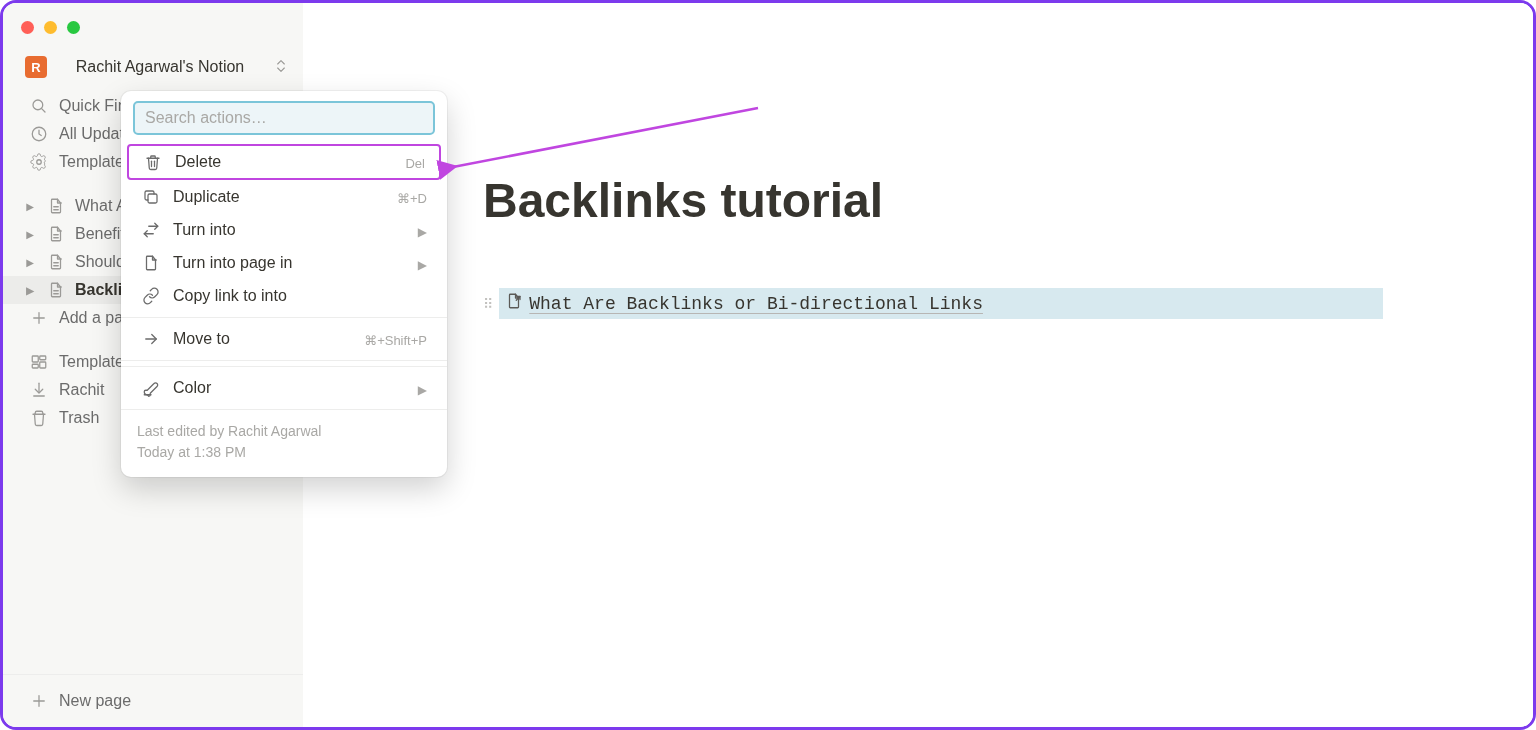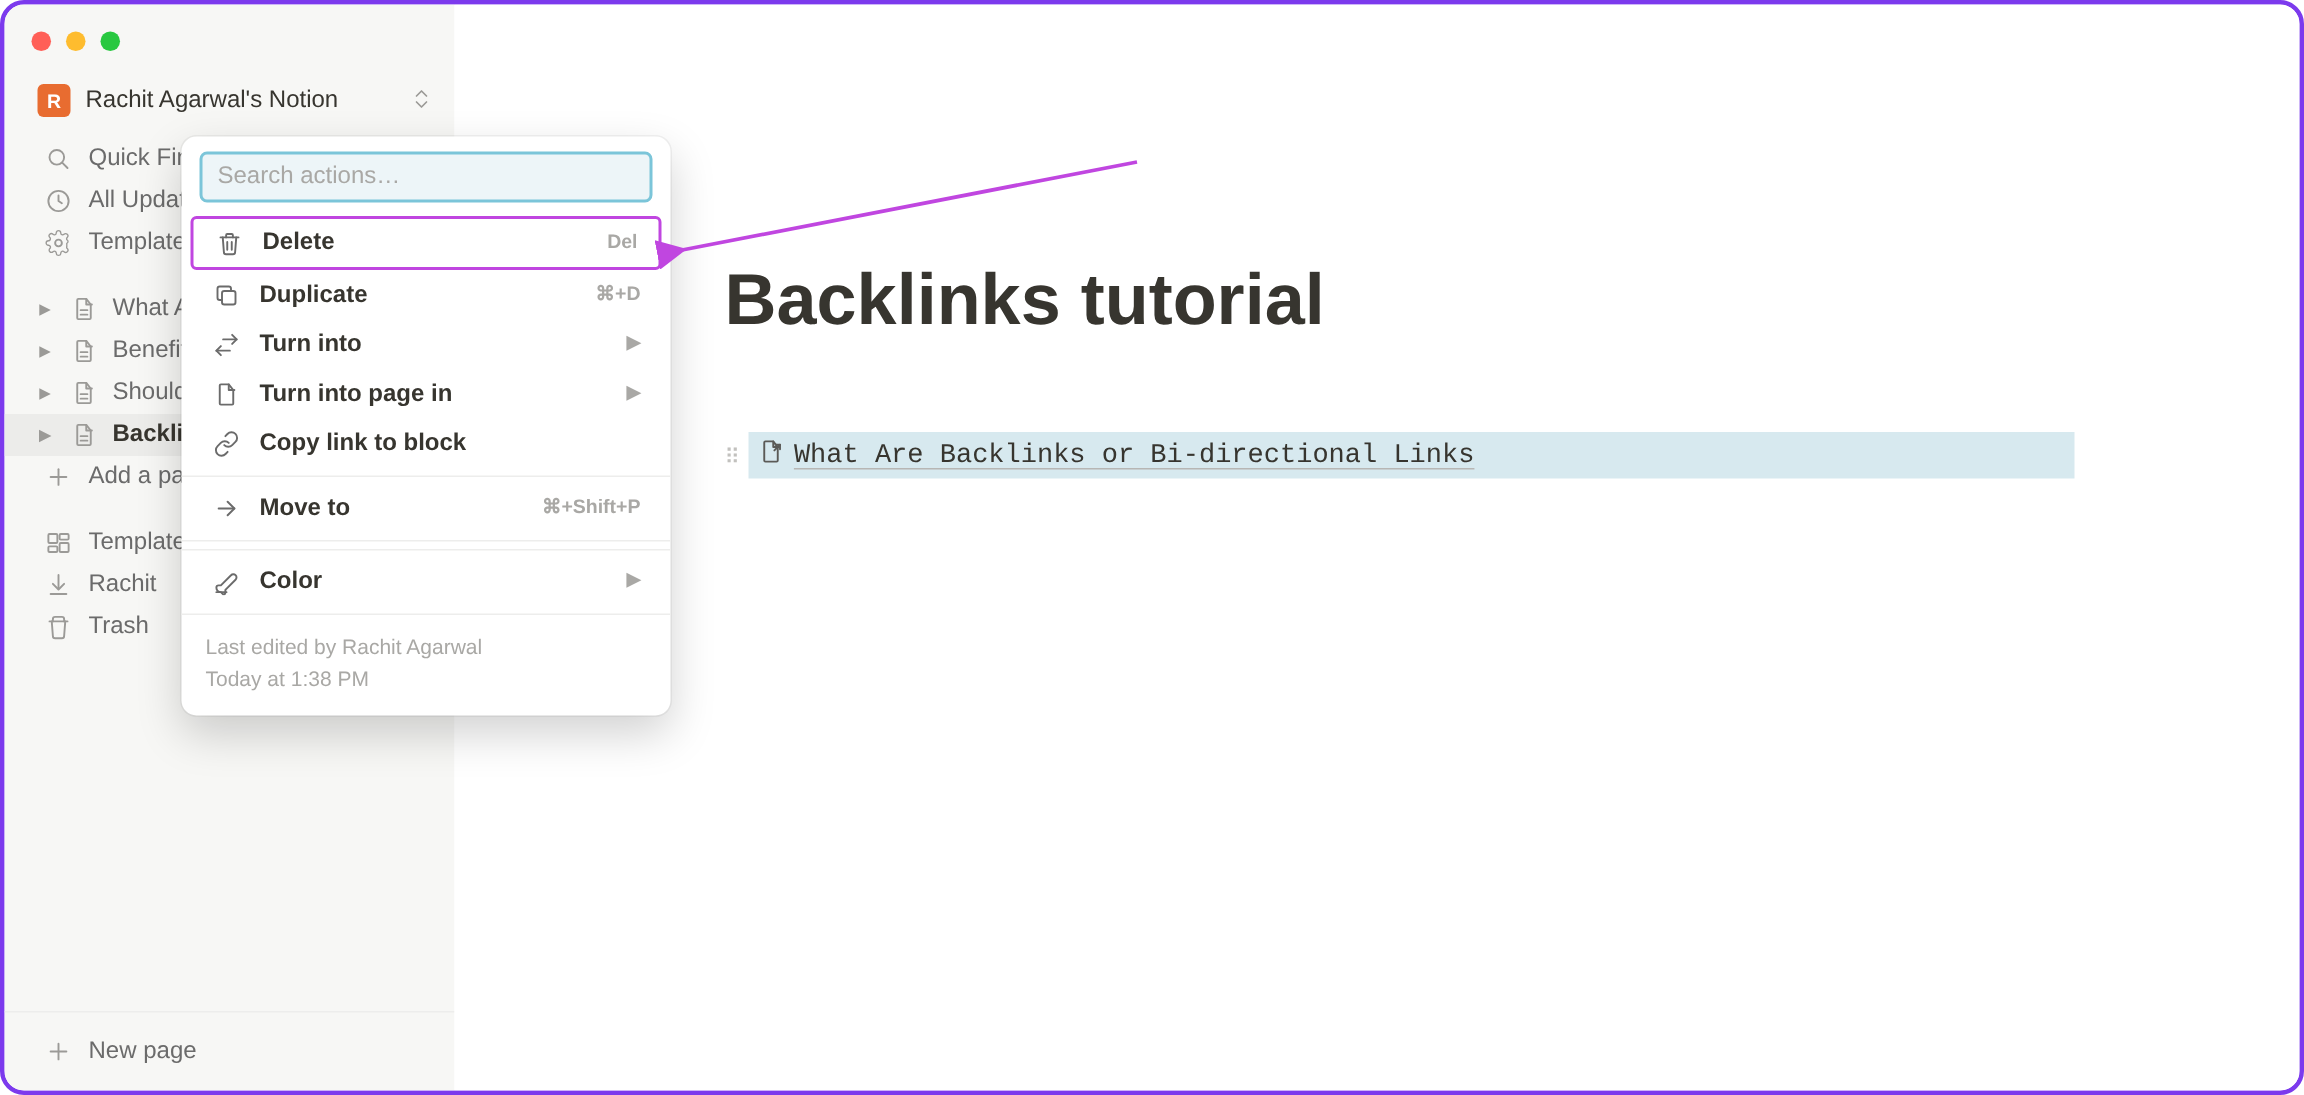--- a/index.html
+++ b/index.html
@@ -41,21 +41,21 @@
   }
   .ws-badge {
     width: 22px; height: 22px;
     background: #e86c30;
     color: #fff;
     border-radius: 4px;
     font-size: 13px;
     font-weight: 600;
     display: flex; align-items: center; justify-content: center;
   }
-  .ws-name { font-size: 16px; font-weight: 500; color: #37352f; flex: 1; white-space: nowrap; overflow: hidden; text-overflow: ellipsis;}
+  .ws-name { font-size: 16px; font-weight: 500; color: #37352f; flex: 1; white-space: nowrap; overflow: hidden; text-overflow: ellipsis; text-align: center;}
   .ws-chev { color: #9b9a97; font-size: 12px; }
 
   .side-group { padding: 8px 0; }
   .side-item {
     display: flex;
     align-items: center;
     gap: 10px;
     padding: 5px 12px 5px 26px;
     font-size: 16px;
     color: #6b6b6b;
@@ -132,29 +132,28 @@
     background: #edf5f8;
     border-radius: 5px;
     padding: 0 10px;
     font-size: 16px;
     color: #37352f;
     outline: none;
   }
   .ctx-search::placeholder { color: #a9a8a5; }
   .ctx-item {
     display: flex;
-    align-items: flex-start;
+    align-items: flex-end;
     gap: 12px;
     padding: 7px 14px;
     margin: 1px 6px;
     font-size: 16px;
     color: #37352f;
     cursor: pointer;
     border-radius: 4px;
-    font-weight: bold;
   }
   .ctx-item .ctx-icon { width: 20px; display:flex; align-items:center; justify-content:center; color:#6b6b6b;}
   .ctx-item .ctx-label { flex: 1; }
   .ctx-item .ctx-kbd { font-size: 13px; color: #a9a8a5; padding-left: 16px; }
   .ctx-item .ctx-sub { color:#a9a8a5; font-size:12px; }
   .ctx-item.highlight {
     border: 2px solid #c046e0;
     background: #fff;
   }
   .ctx-divider { height:1px; background:#ededec; margin: 5px 0; }
@@ -402,21 +401,21 @@
           <span class="ctx-label">Turn into page in</span>
           <span class="ctx-sub">▶</span>
         </div>
         <div class="ctx-item">
           <span class="ctx-icon">
             <svg class="ic" viewBox="0 0 24 24">
               <path d="M10 13a5 5 0 0 0 7.07 0l2.83-2.83a5 5 0 1 0-7.07-7.07L11 5"></path>
               <path d="M14 11a5 5 0 0 0-7.07 0l-2.83 2.83a5 5 0 1 0 7.07 7.07L13 19"></path>
             </svg>
           </span>
-          <span class="ctx-label">Copy link to block</span>
+          <span class="ctx-label">Copy link to into</span>
           <span class="ctx-kbd"></span>
         </div>
       </div>
     <div class="ctx-divider"></div>
     <div id="ctx-list-2">
         <div class="ctx-item">
           <span class="ctx-icon">
             <svg class="ic" viewBox="0 0 24 24">
               <path d="M5 12h14"></path>
               <polyline points="13 6 19 12 13 18"></polyline>

